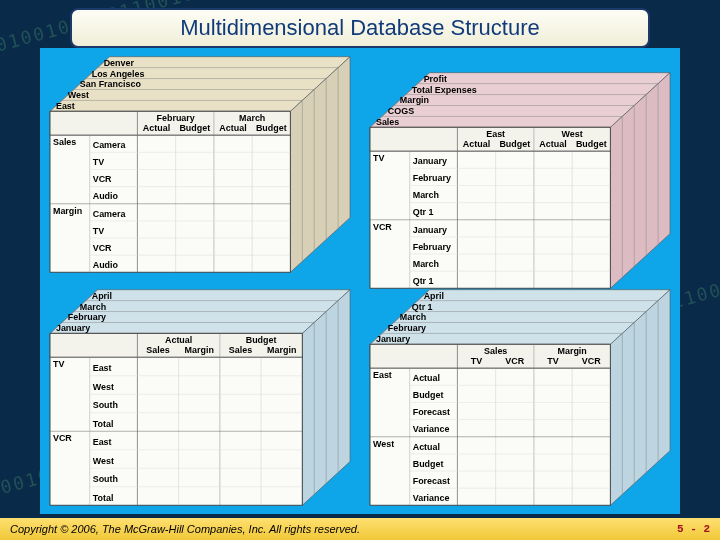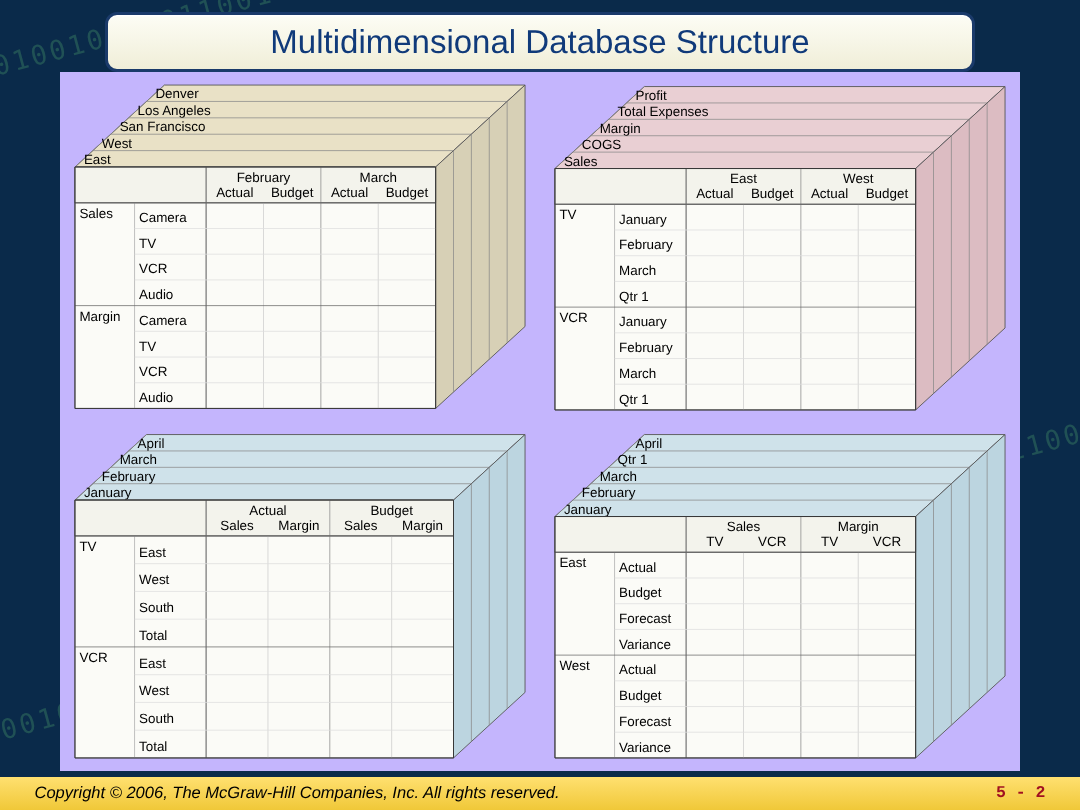--- a/index.html
+++ b/index.html
@@ -50,30 +50,31 @@
     font-weight: 400;
     box-shadow: 0 1px 0 #fff inset;
   }
 
   .content {
     position: absolute;
     top: 48px;
     left: 40px;
     right: 40px;
     bottom: 26px;
-    background: #c4b5fd;
+    background: #0ea5e9;
     box-sizing: border-box;
+    font-weight: bold;
   }
 
   .quad {
     position: absolute;
     box-sizing: border-box;
   }
   .q-tl { left: 0; top: 0; width: 50%; height: 50%; }
-  .q-tr { left: 50%; top: 1px; width: 50%; height: 50%; }
+  .q-tr { left: 50%; top: 16px; width: 50%; height: 50%; }
   .q-bl { left: 0; top: 50%; width: 50%; height: 50%; }
   .q-br { left: 50%; top: 50%; width: 50%; height: 50%; }
 
   
   .cube-wrap {
     position: absolute;
     left: 6px;
     right: 6px;
     top: 4px;
     bottom: 4px;
@@ -93,21 +94,21 @@
     right: 0;
     bottom: 0;
     height: 22px;
     background: linear-gradient(#ffe070, #f0c838);
     display: flex;
     align-items: center;
     justify-content: space-between;
     font-size: 11px;
     font-style: italic;
     color: #000;
-    padding: 0 23px;
+    padding: 0 10px;
     box-sizing: border-box;
   }
   .footer .page {
     font-style: normal;
     color: #a01020;
     font-weight: bold;
     font-family: Liberation Mono, monospace;
   }
 </style>
 </head>

